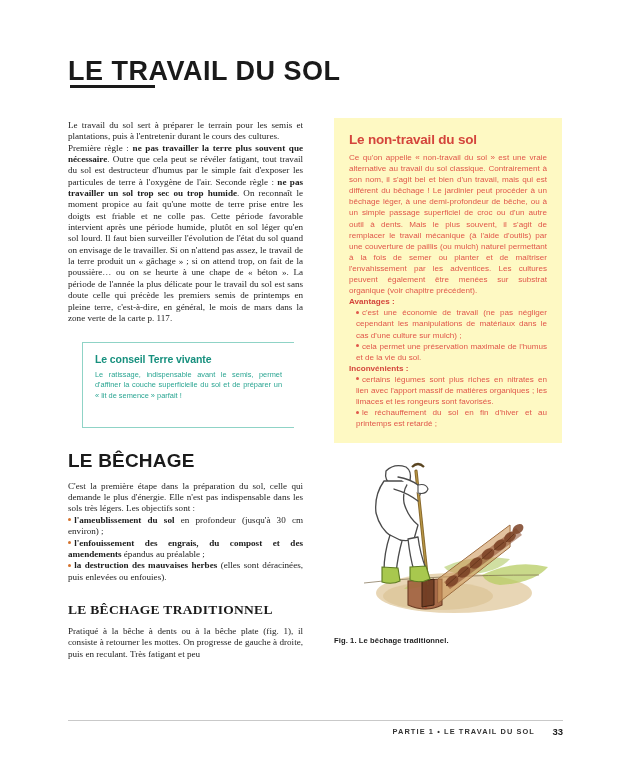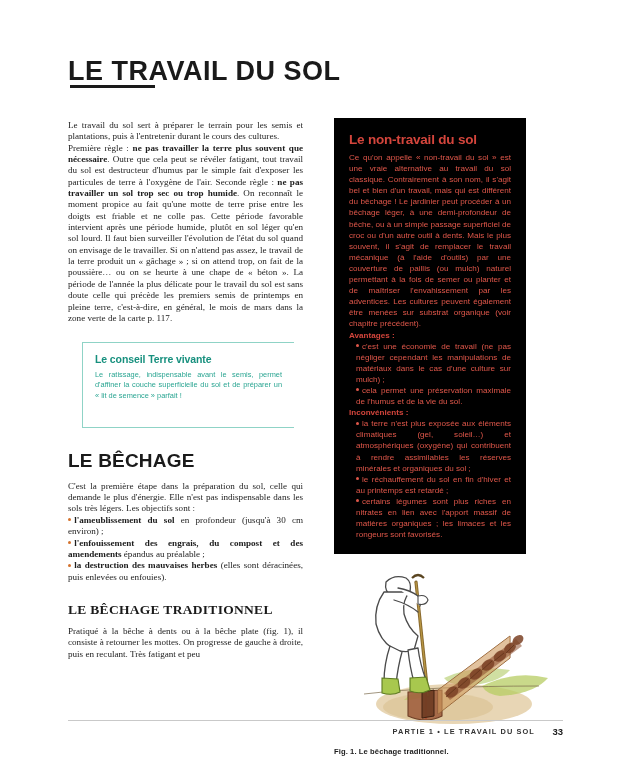--- a/index.html
+++ b/index.html
@@ -131,24 +131,24 @@
     width: 3.2px;
     height: 3.2px;
     border-radius: 50%;
     background: #d4722c;
     vertical-align: 1.5px;
     margin-right: 3px;
   }
 
   
   .panel {
-    background: #000000;
+    background: #fef9c3;
     padding: 14px 15px 14px 15px;
     box-sizing: border-box;
-    width: 192px;
+    width: 228px;
   }
   .panel-title {
     font-family: "Liberation Sans", sans-serif;
     font-weight: bold;
     font-size: 13.5px;
     color: #d4453c;
     margin: 0 0 5px 0;
     letter-spacing: -0.2px;
   }
   .panel-text {
@@ -277,23 +277,22 @@
 
     <div class="panel">
       <div class="panel-title">Le non-travail du sol</div>
       <p class="panel-text">Ce qu'on appelle « non-travail du sol » est une vraie alternative au travail du sol classique. Contrairement à son nom, il s'agit bel et bien d'un travail, mais qui est différent du bêchage ! Le jardinier peut procéder à un bêchage léger, à une demi-profondeur de bêche, ou à un simple passage superficiel de croc ou d'un autre outil à dents. Mais le plus souvent, il s'agit de remplacer le travail mécanique (à l'aide d'outils) par une couverture de paillis (ou mulch) naturel permettant à la fois de semer ou planter et de maîtriser l'envahissement par les adventices. Les cultures peuvent également être menées sur substrat organique (voir chapitre précédent).</p>
 
       <div class="panel-sub">Avantages :</div>
       <p class="panel-bullet"><span class="rdot"></span><span>c'est une économie de travail (ne pas négliger cependant les manipulations de matériaux dans le cas d'une culture sur mulch) ;</span></p>
       <p class="panel-bullet"><span class="rdot"></span><span>cela permet une préservation maximale de l'humus et de la vie du sol.</span></p>
 
       <div class="panel-sub">Inconvénients :</div>
-      <p class="panel-bullet"><span class="rdot"></span><span>la terre n'est plus exposée aux éléments climatiques (gel, soleil…) et atmosphériques (oxygène) qui contribuent à rendre assimilables les réserves minérales et organiques du sol ;</span></p>
+      <p class="panel-bullet"><span class="rdot"></span><span>certains légumes sont plus riches en nitrates en lien avec l'apport massif de matières organiques ; les limaces et les rongeurs sont favorisés.</span></p>
       <p class="panel-bullet"><span class="rdot"></span><span>le réchauffement du sol en fin d'hiver et au printemps est retardé ;</span></p>
-      <p class="panel-bullet"><span class="rdot"></span><span>certains légumes sont plus riches en nitrates en lien avec l'apport massif de matières organiques ; les limaces et les rongeurs sont favorisés.</span></p>
     </div>
 
     <div class="illus-wrap">
       <svg viewBox="0 0 228 175" width="228" height="175">
 
         <ellipse cx="120" cy="138" rx="78" ry="20" fill="#e4cfa8" opacity="0.85"></ellipse>
         <ellipse cx="104" cy="141" rx="55" ry="14" fill="#dcc396" opacity="0.7"></ellipse>
 
         <path d="M148 120 Q180 104 214 112 Q200 128 166 130 Q152 128 148 120Z" fill="#b7cc63" opacity="0.75"></path>
         <path d="M110 112 Q140 98 176 104 Q164 118 130 120 Q114 118 110 112Z" fill="#a9c455" opacity="0.55"></path>

